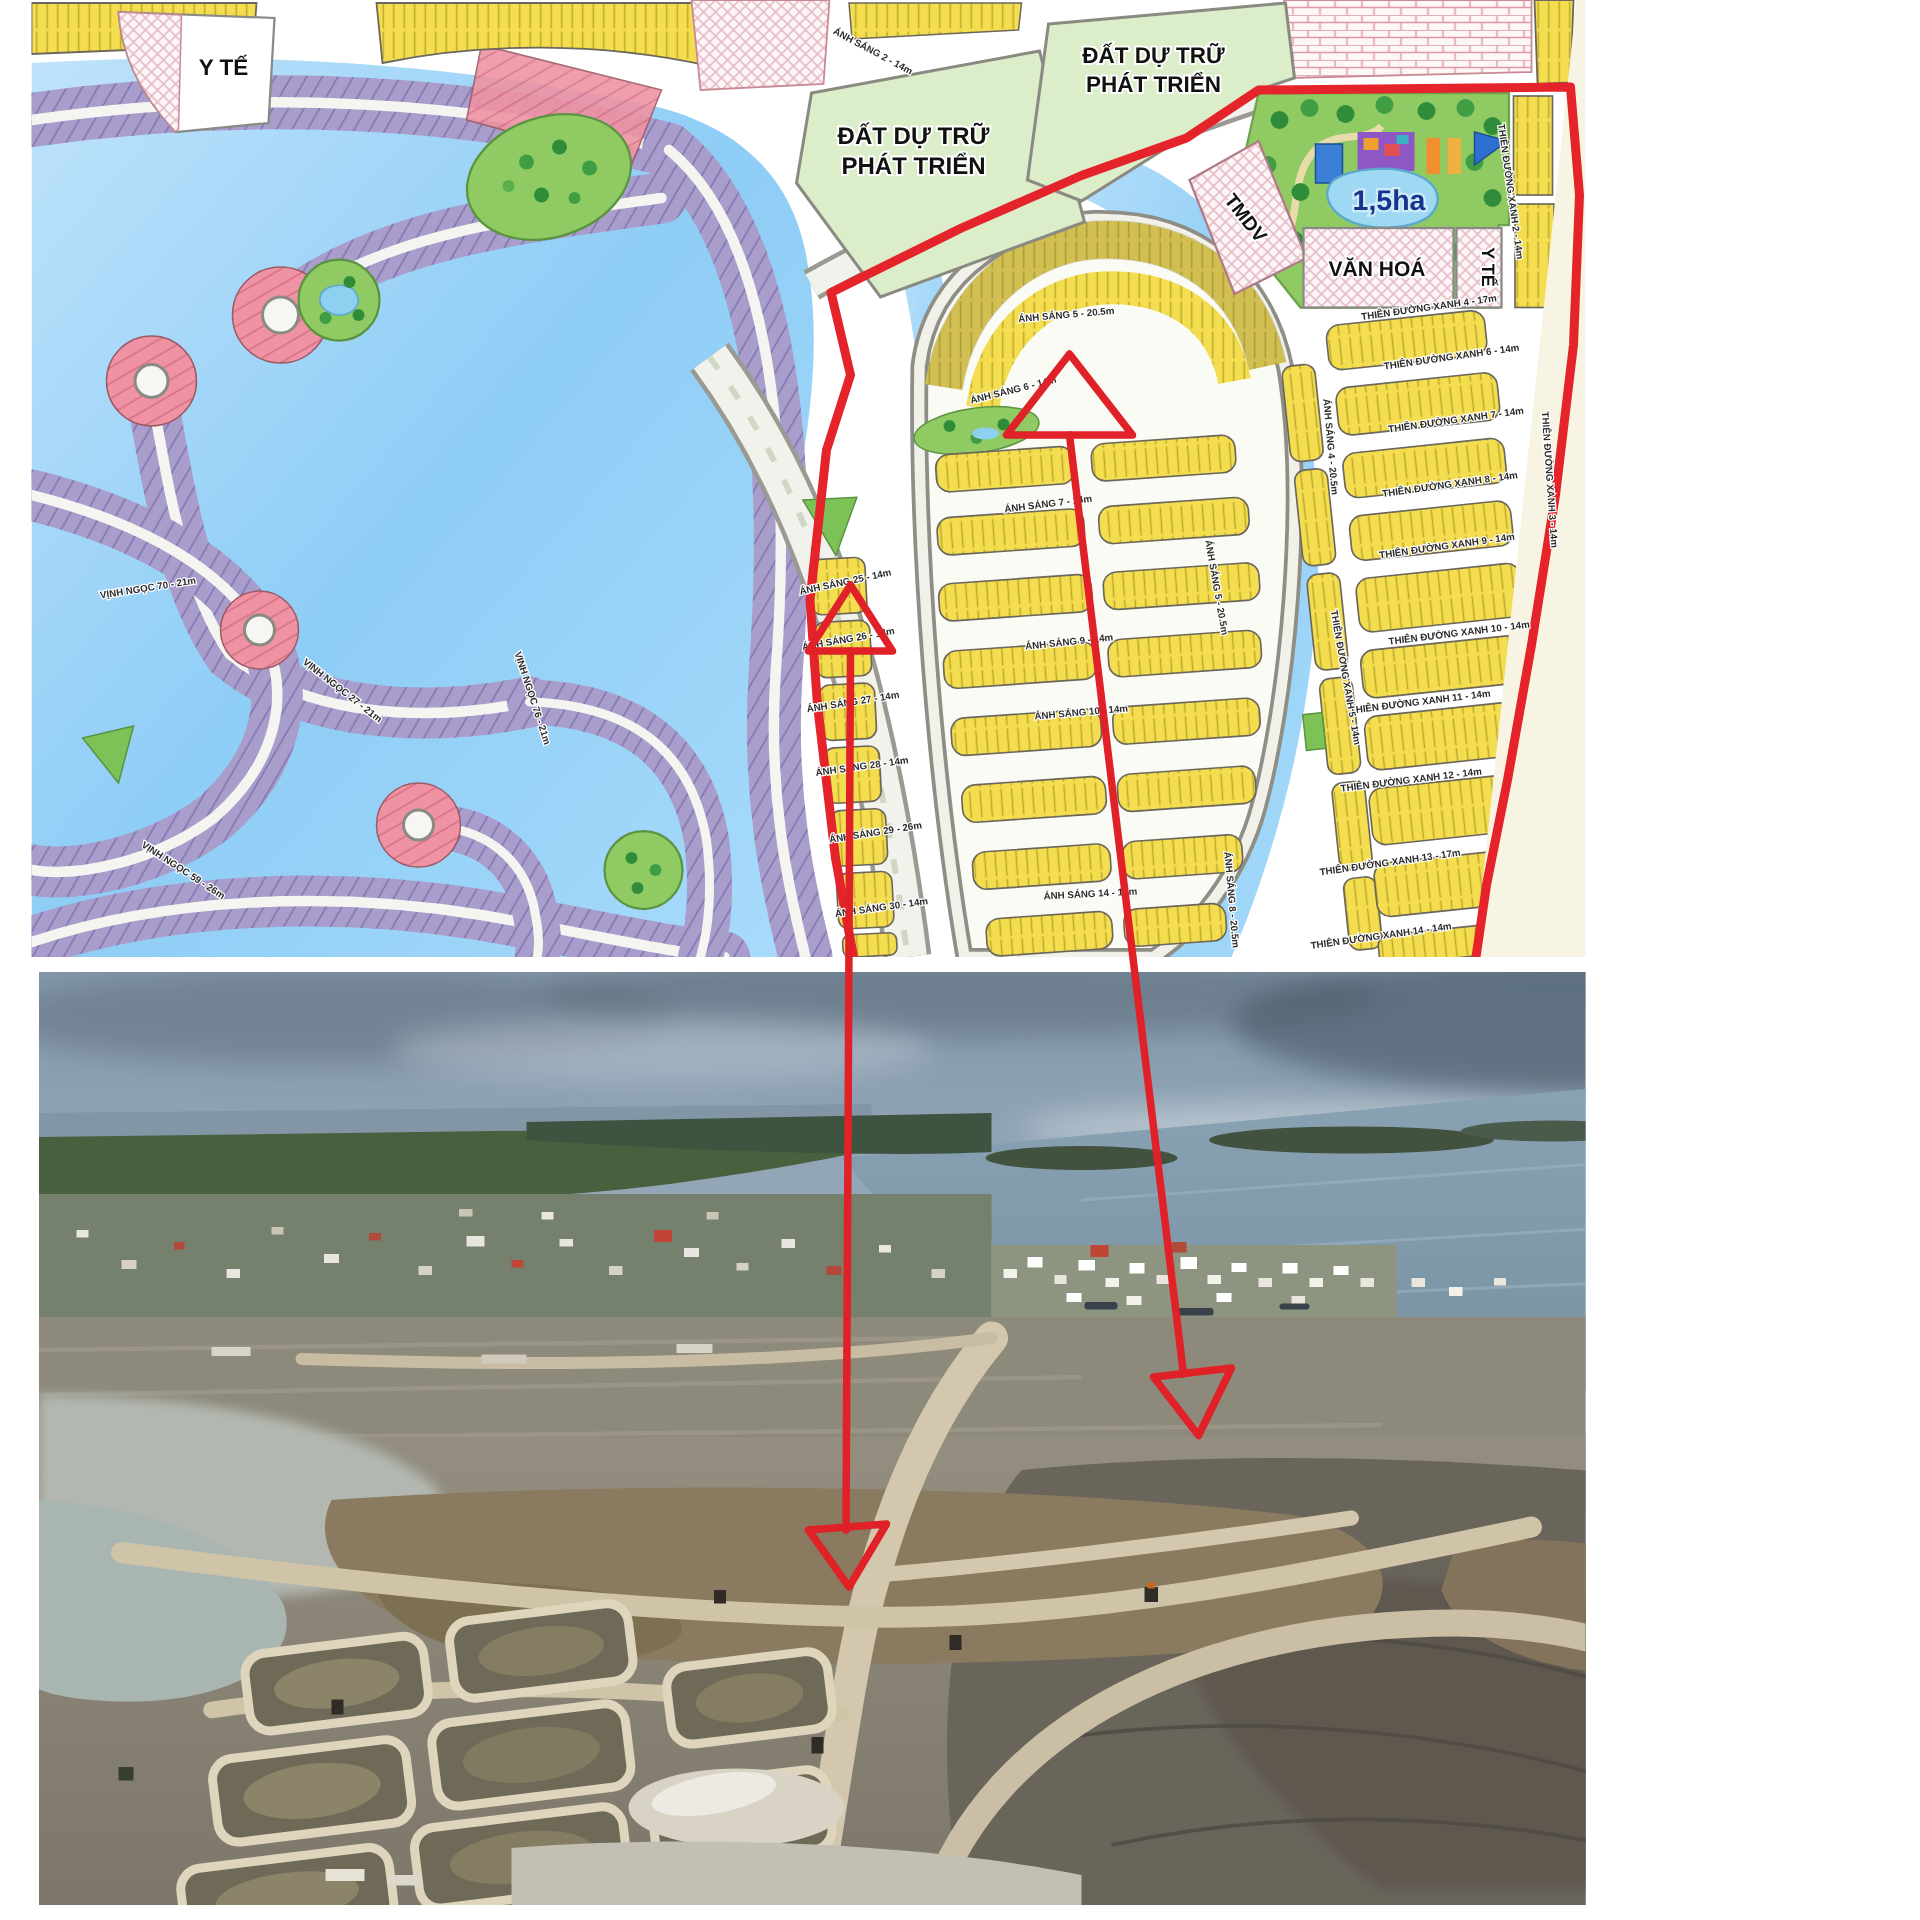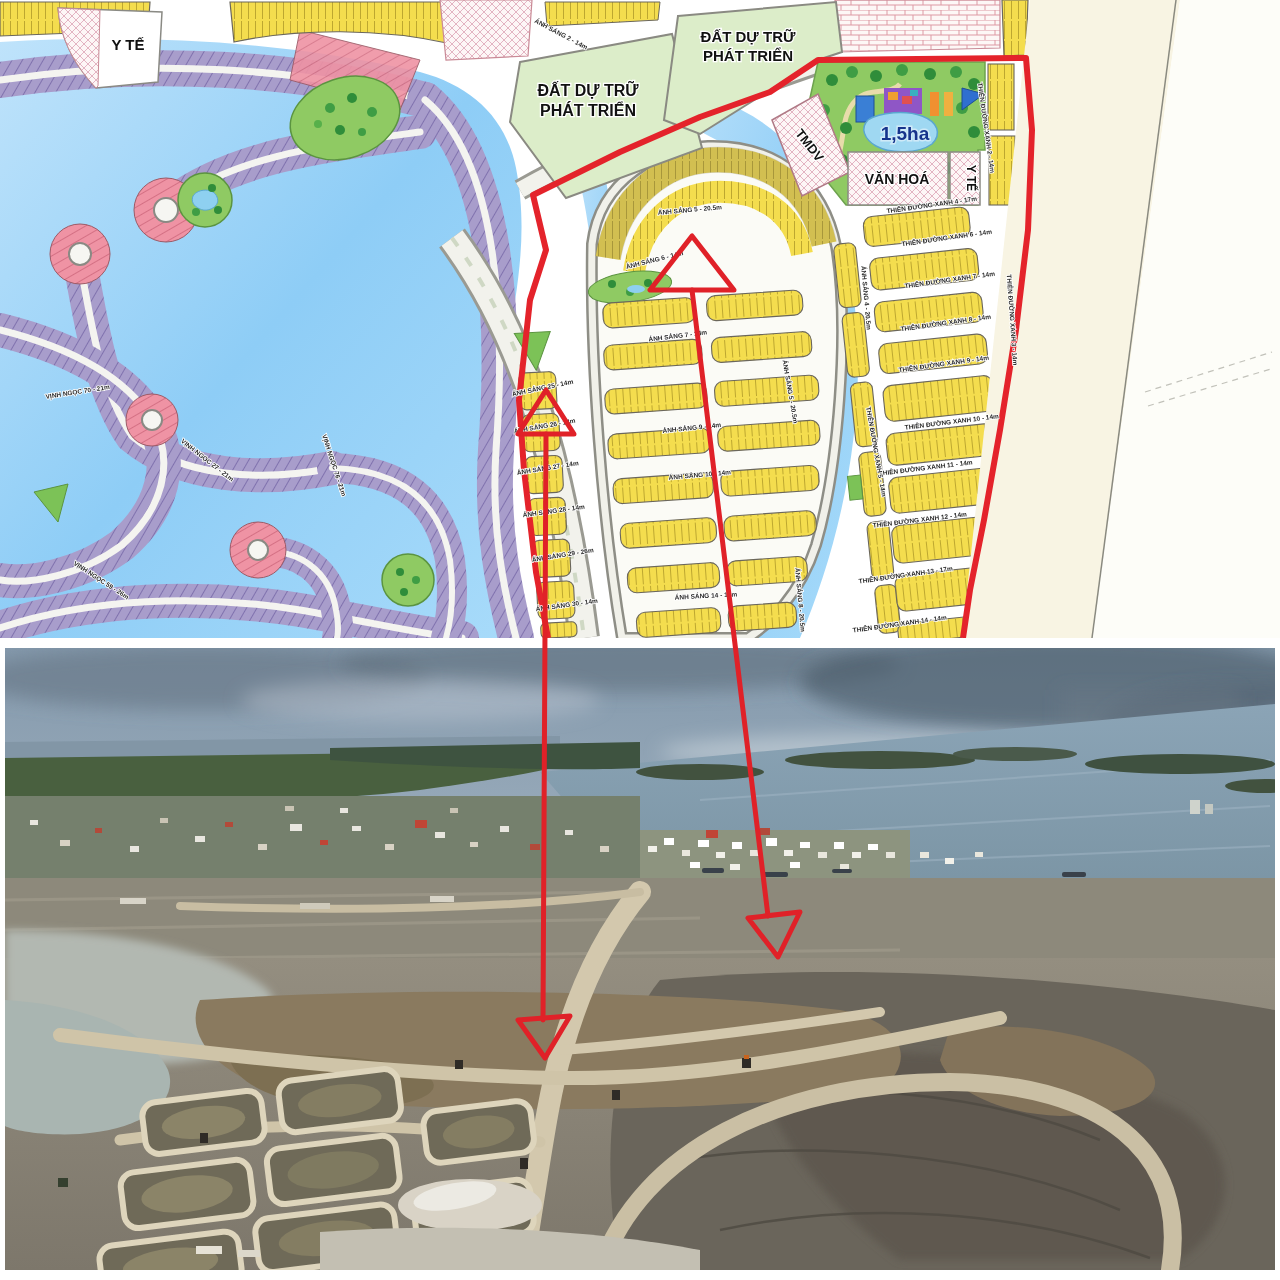--- a/index.html
+++ b/index.html
@@ -1,17 +1,17 @@
 <!DOCTYPE html>
 <html><head>
 <meta charset="utf-8">
 <style>
   html,body{margin:0;padding:0;background:#ffffff;}
-  .canvas{position:relative;width:1280px;height:1280px;background:#fff;overflow:hidden;
-          font-family:"Liberation Sans","DejaVu Sans",sans-serif;}
+  .canvas{position:relative;width:1036px;height:1280px;background:#fff;overflow:hidden;
+          font-family:"Liberation Sans","DejaVu Sans",sans-serif;padding-left:21px;}
   svg text{font-family:"Liberation Sans","DejaVu Sans",sans-serif;}
   .street-lbl{font-size:6.5px;fill:#2b2b2b;paint-order:stroke;stroke:#ffffff;stroke-width:1.6px;font-weight:bold;}
   .zone-lbl{font-weight:bold;fill:#111;paint-order:stroke;stroke:#ffffff;stroke-width:2.5px;}
 </style>
 </head>
 <body>
 
 <div class="canvas">
 <svg width="1280" height="1280" viewBox="0 0 1280 1280">
   <defs>

